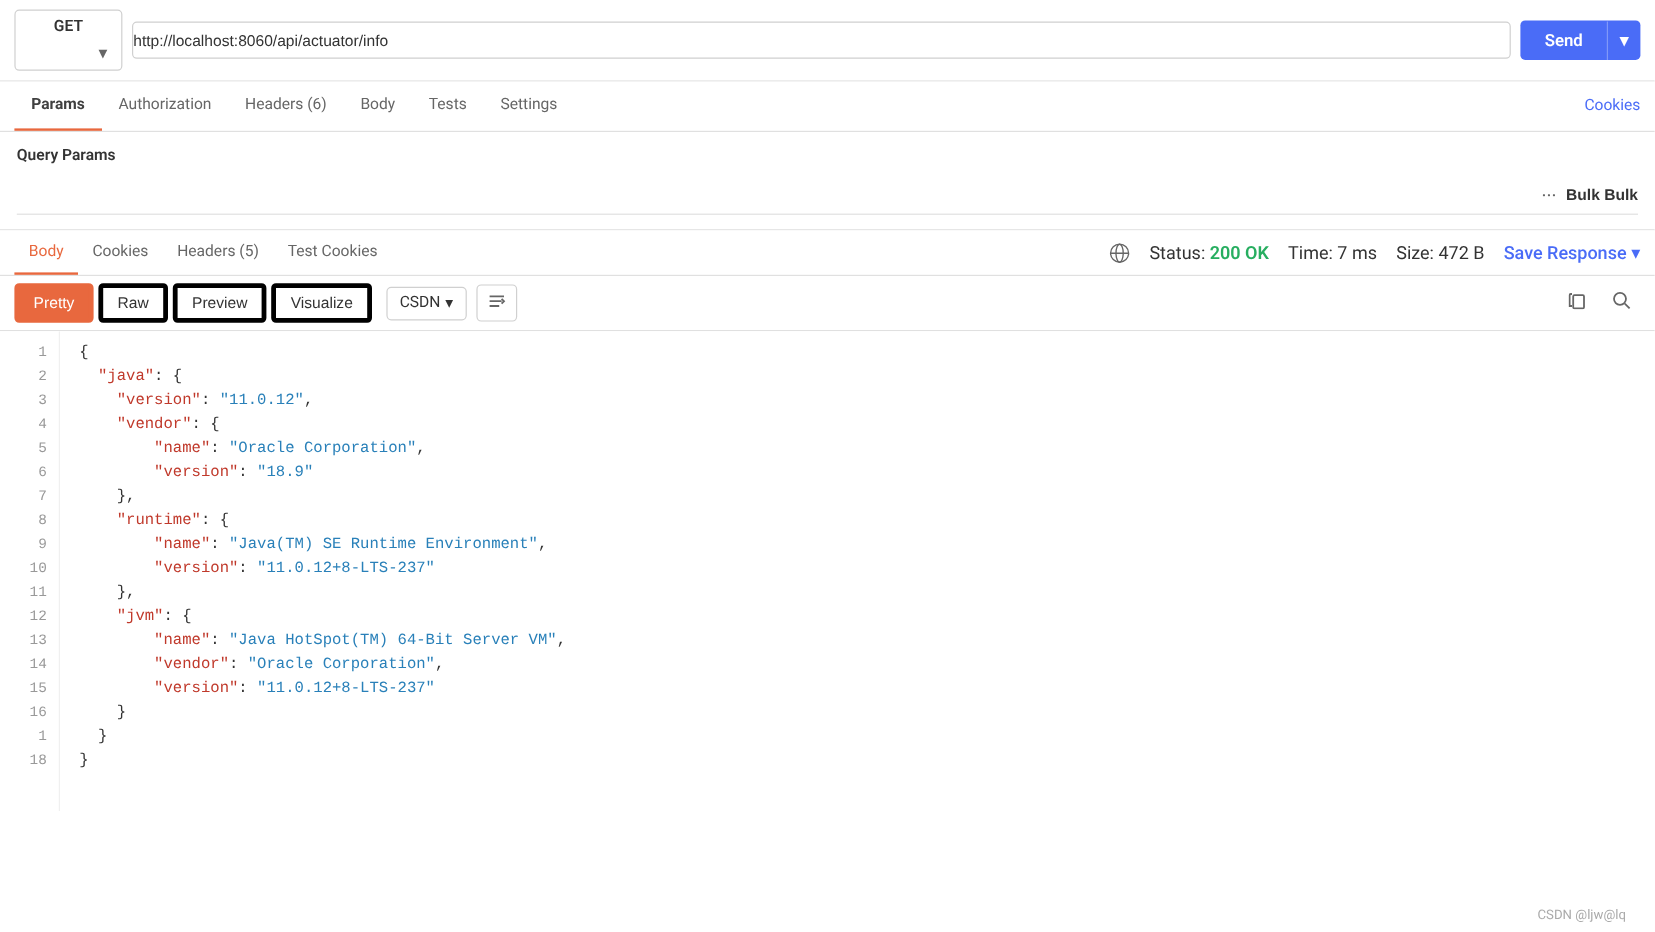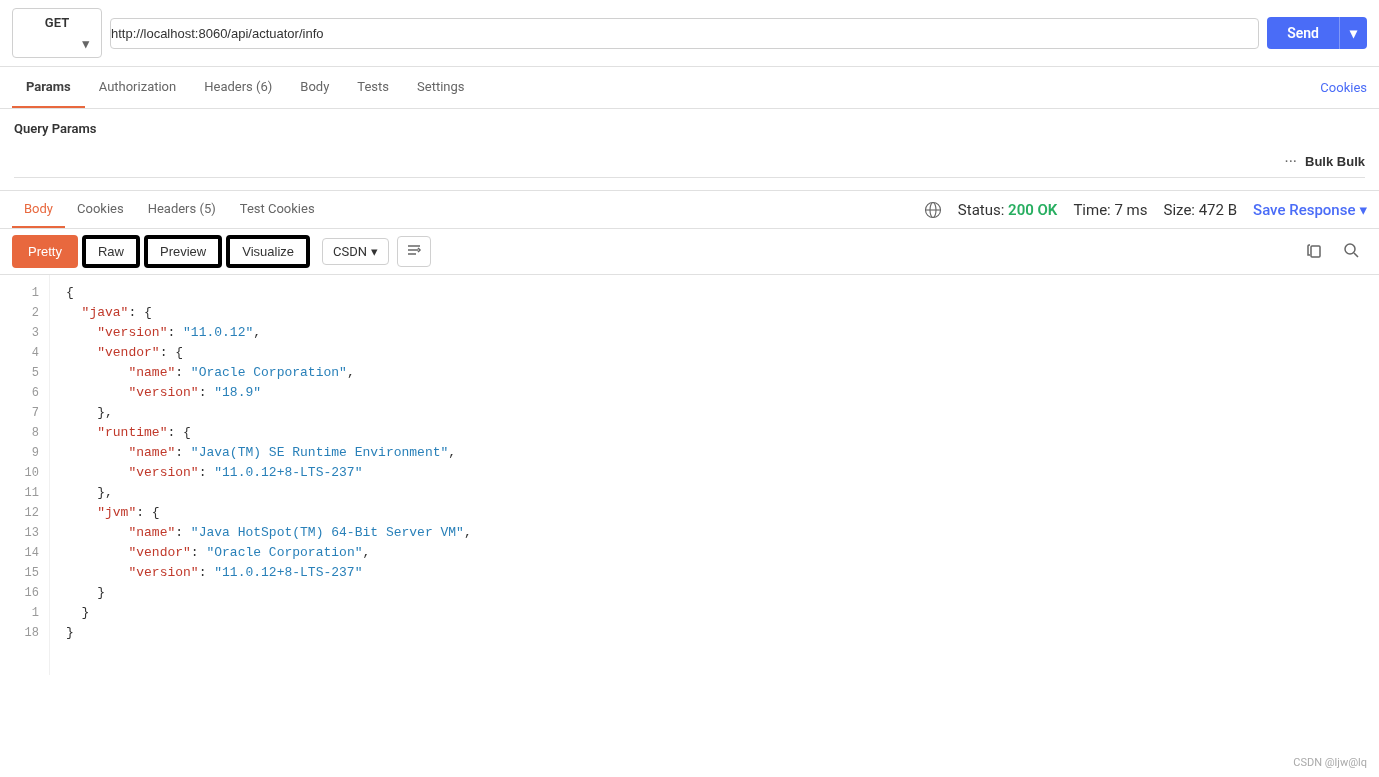--- a/index.html
+++ b/index.html
@@ -323,21 +323,21 @@
     }
 
     .code-line {
       height: 20px;
       line-height: 20px;
     }
 
     .bottom-credit {
       position: fixed;
       bottom: 8px;
-      right: 12px;
+      right: 24px;
       font-size: 11px;
       color: #aaa;
     }
   </style>
 </head>
 <body>
 
 <div class="url-bar">
   <div class="method-select">
     <span>GET</span>

